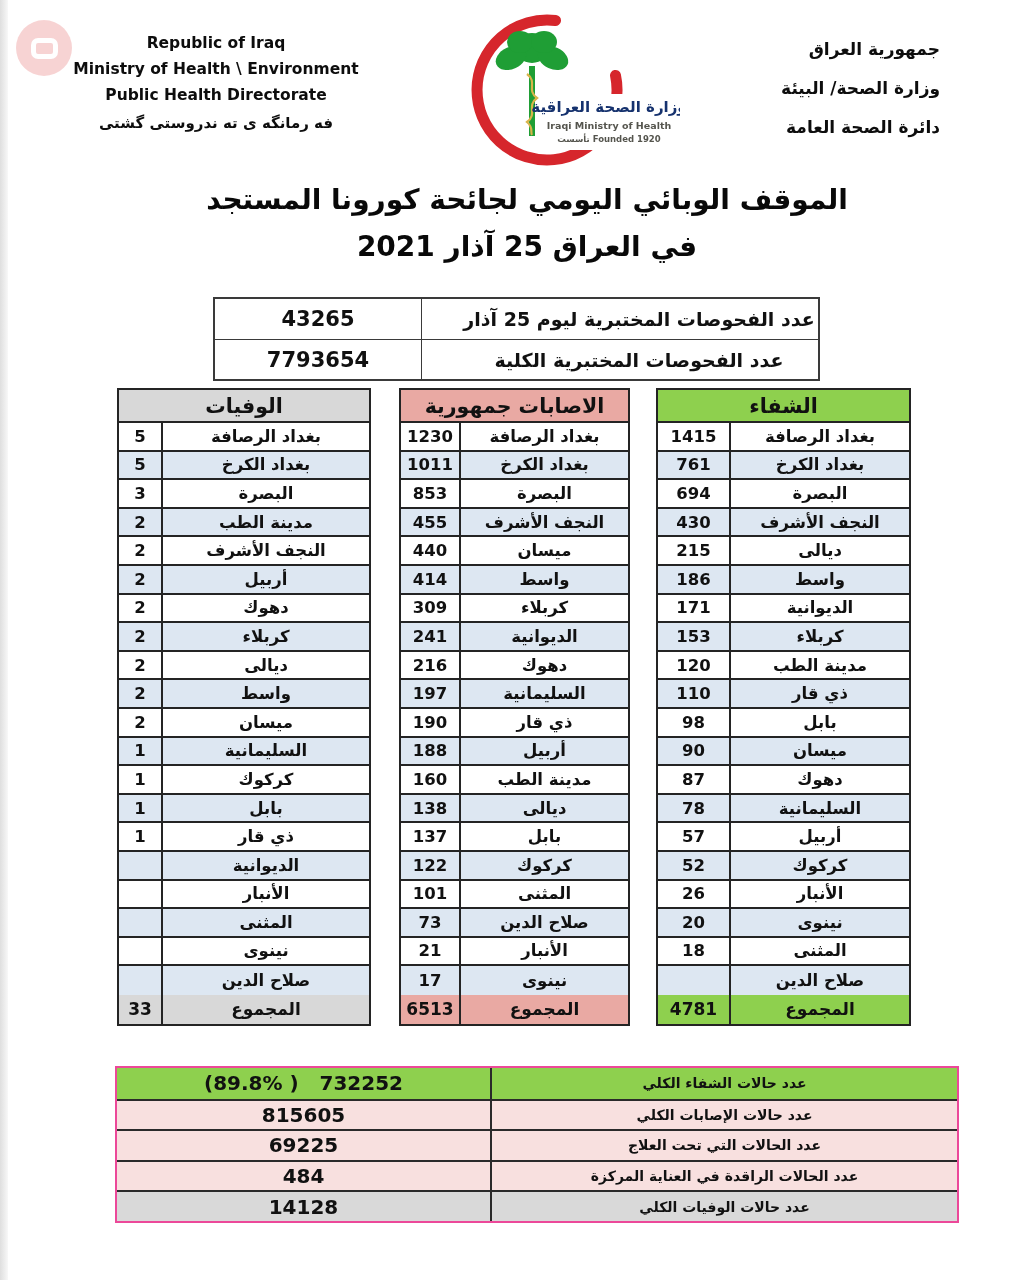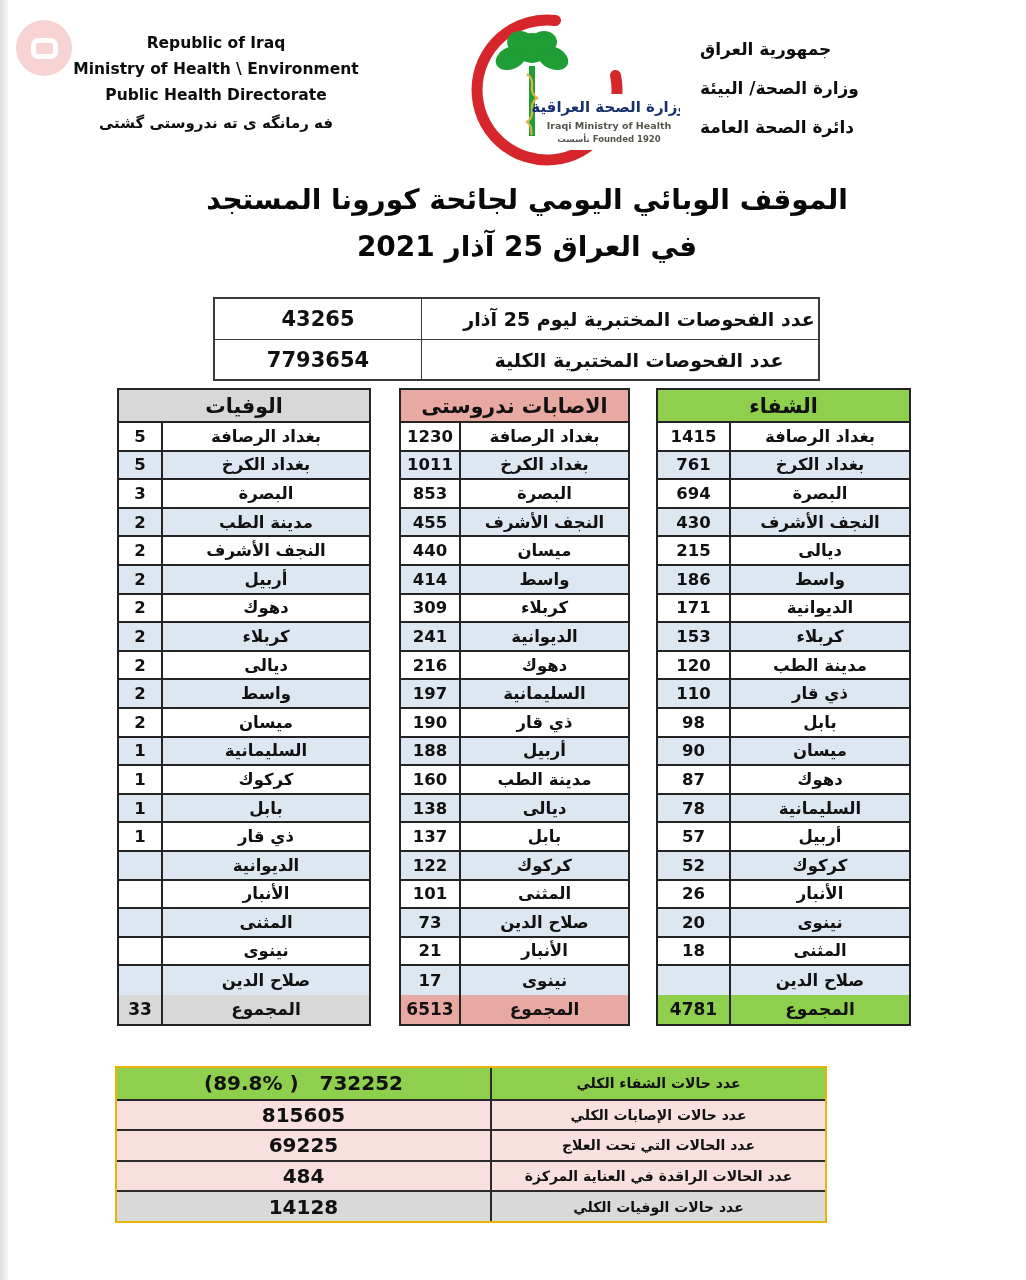--- a/index.html
+++ b/index.html
@@ -22,21 +22,21 @@
   .wm-rect { width:27px; height:21px; border:5px solid #ffffff; border-radius:7px; }
 
   
   .hdr-en {
     position:absolute; left:68px; top:30px; width:296px;
     text-align:center; font-size:15.5px; line-height:26px; color:#0d0d0d;
   }
   .hdr-en .kurdish { font-size:15px; margin-top:2px; }
   .hdr-ar {
     position:absolute; right:86px; top:30px; width:240px;
-    text-align:left; font-size:17px; line-height:39px; color:#0d0d0d;
+    text-align:right; font-size:17px; line-height:39px; color:#0d0d0d;
   }
   .logo { position:absolute; left:442px; top:8px; width:238px; height:162px; }
 
   
   .title-block {
     position:absolute; left:0; top:176px; width:100%;
     text-align:center; transform:translateX(14px);
   }
   .title-line { font-size:28px; line-height:47px; color:#090909; }
 
@@ -77,22 +77,22 @@
   .pt-total .pt-num, .pt-total .pt-name { font-size:17px; }
 
   .tone-gray   { background:#d8d8d8; }
   .tone-salmon { background:#e9a9a3; }
   .tone-green  { background:#8ed04e; }
   .tone-pink   { background:#f8e0df; }
   .tone-gray2  { background:#d9d9d9;justify-content:flex-end; }
 
   
   .summary-table {
-    position:absolute; left:115px; top:1066px; width:712px;
-    border:2px solid #eab308; background:#fff;
+    position:absolute; left:115px; top:1066px; width:844px;
+    border:2px solid #ec4899; background:#fff;
   }
   .sm-row { display:flex; height:30.6px; border-top:2px solid #2a2a2a; }
   .sm-row:first-child { border-top:none; }
   .sm-val {
     width:375px; border-right:2px solid #2a2a2a;
     display:flex; align-items:center; justify-content:center;
     font-size:20px; white-space:pre;
   }
   .sm-label { flex:1; display:flex; align-items:center; justify-content:center; font-size:14px; }
 </style>
@@ -238,21 +238,21 @@
           <div class="pt-name" dir="rtl">صلاح الدين</div>
         </div>
       </div>
     <div class="pt-total tone-gray">
       <div class="pt-num">33</div>
       <div class="pt-name" dir="rtl">المجموع</div>
     </div>
   </div>
 
   <div class="ptable newcases">
-    <div class="pt-header tone-salmon" dir="rtl">الاصابات ندروستی</div>
+    <div class="pt-header tone-salmon" dir="rtl">الاصابات جمهورية</div>
     <div>
         <div class="pt-row">
           <div class="pt-num" dir="ltr">1230</div>
           <div class="pt-name" dir="rtl">بغداد الرصافة</div>
         </div>
         <div class="pt-row alt">
           <div class="pt-num" dir="ltr">1011</div>
           <div class="pt-name" dir="rtl">بغداد الكرخ</div>
         </div>
         <div class="pt-row">

